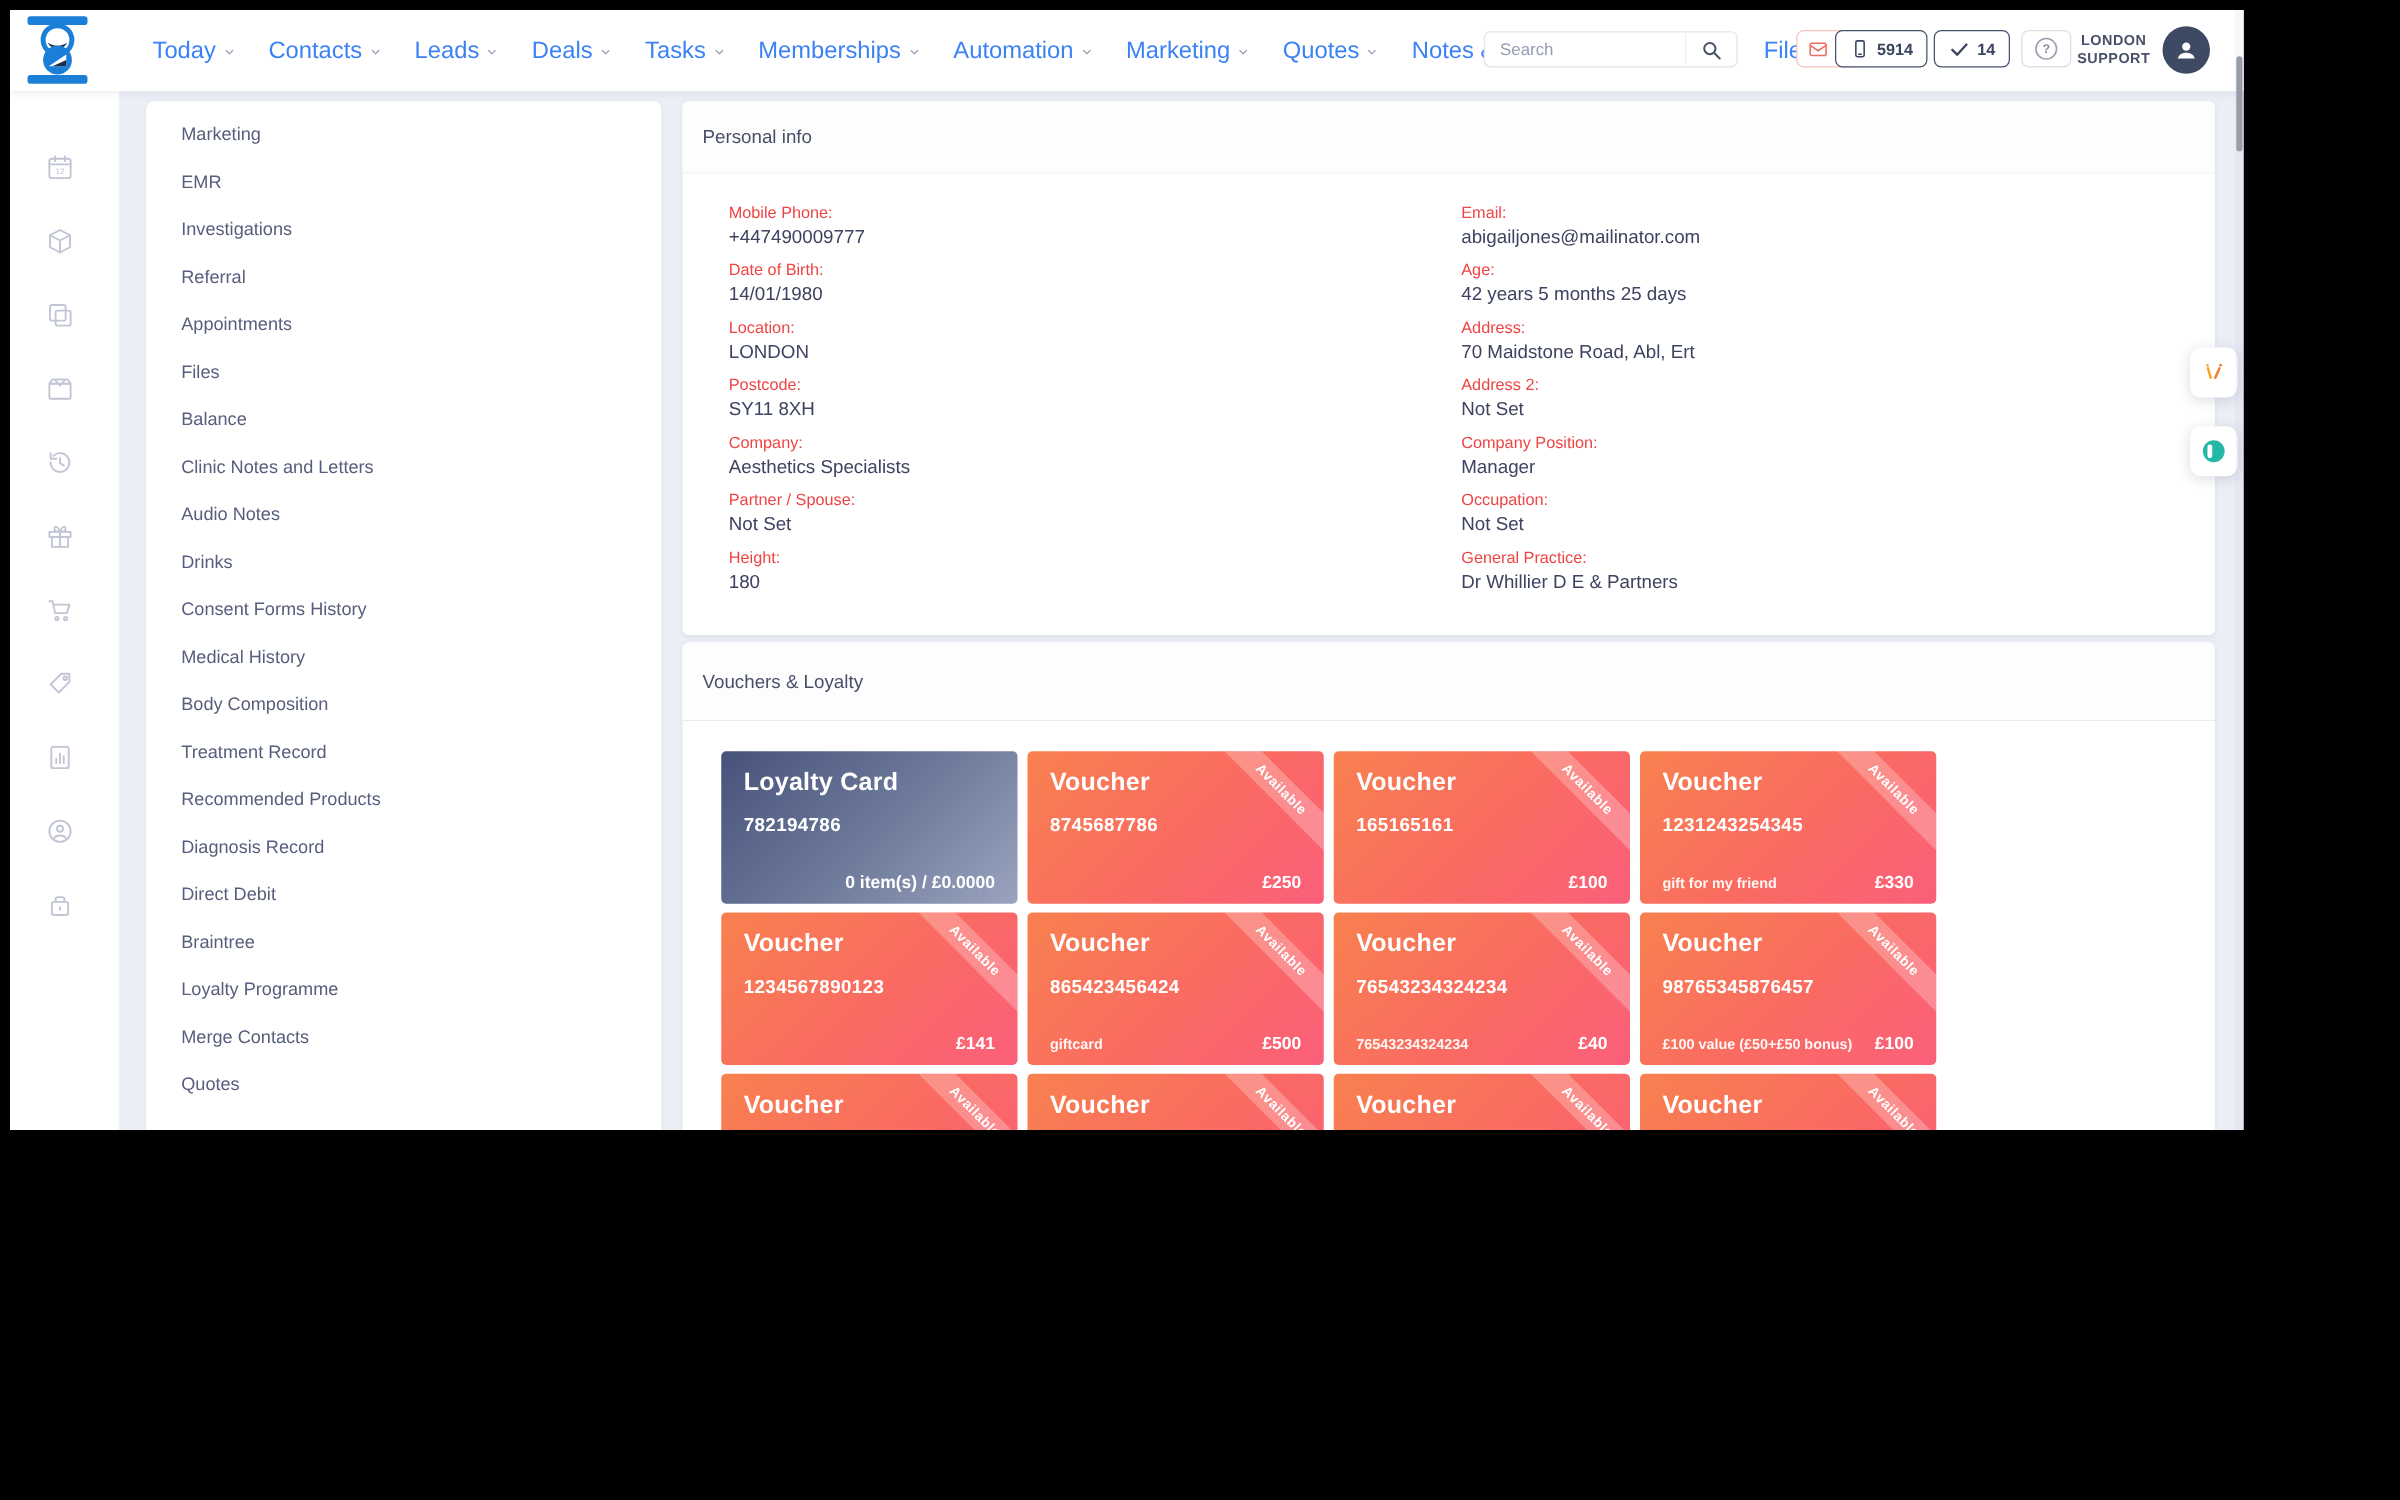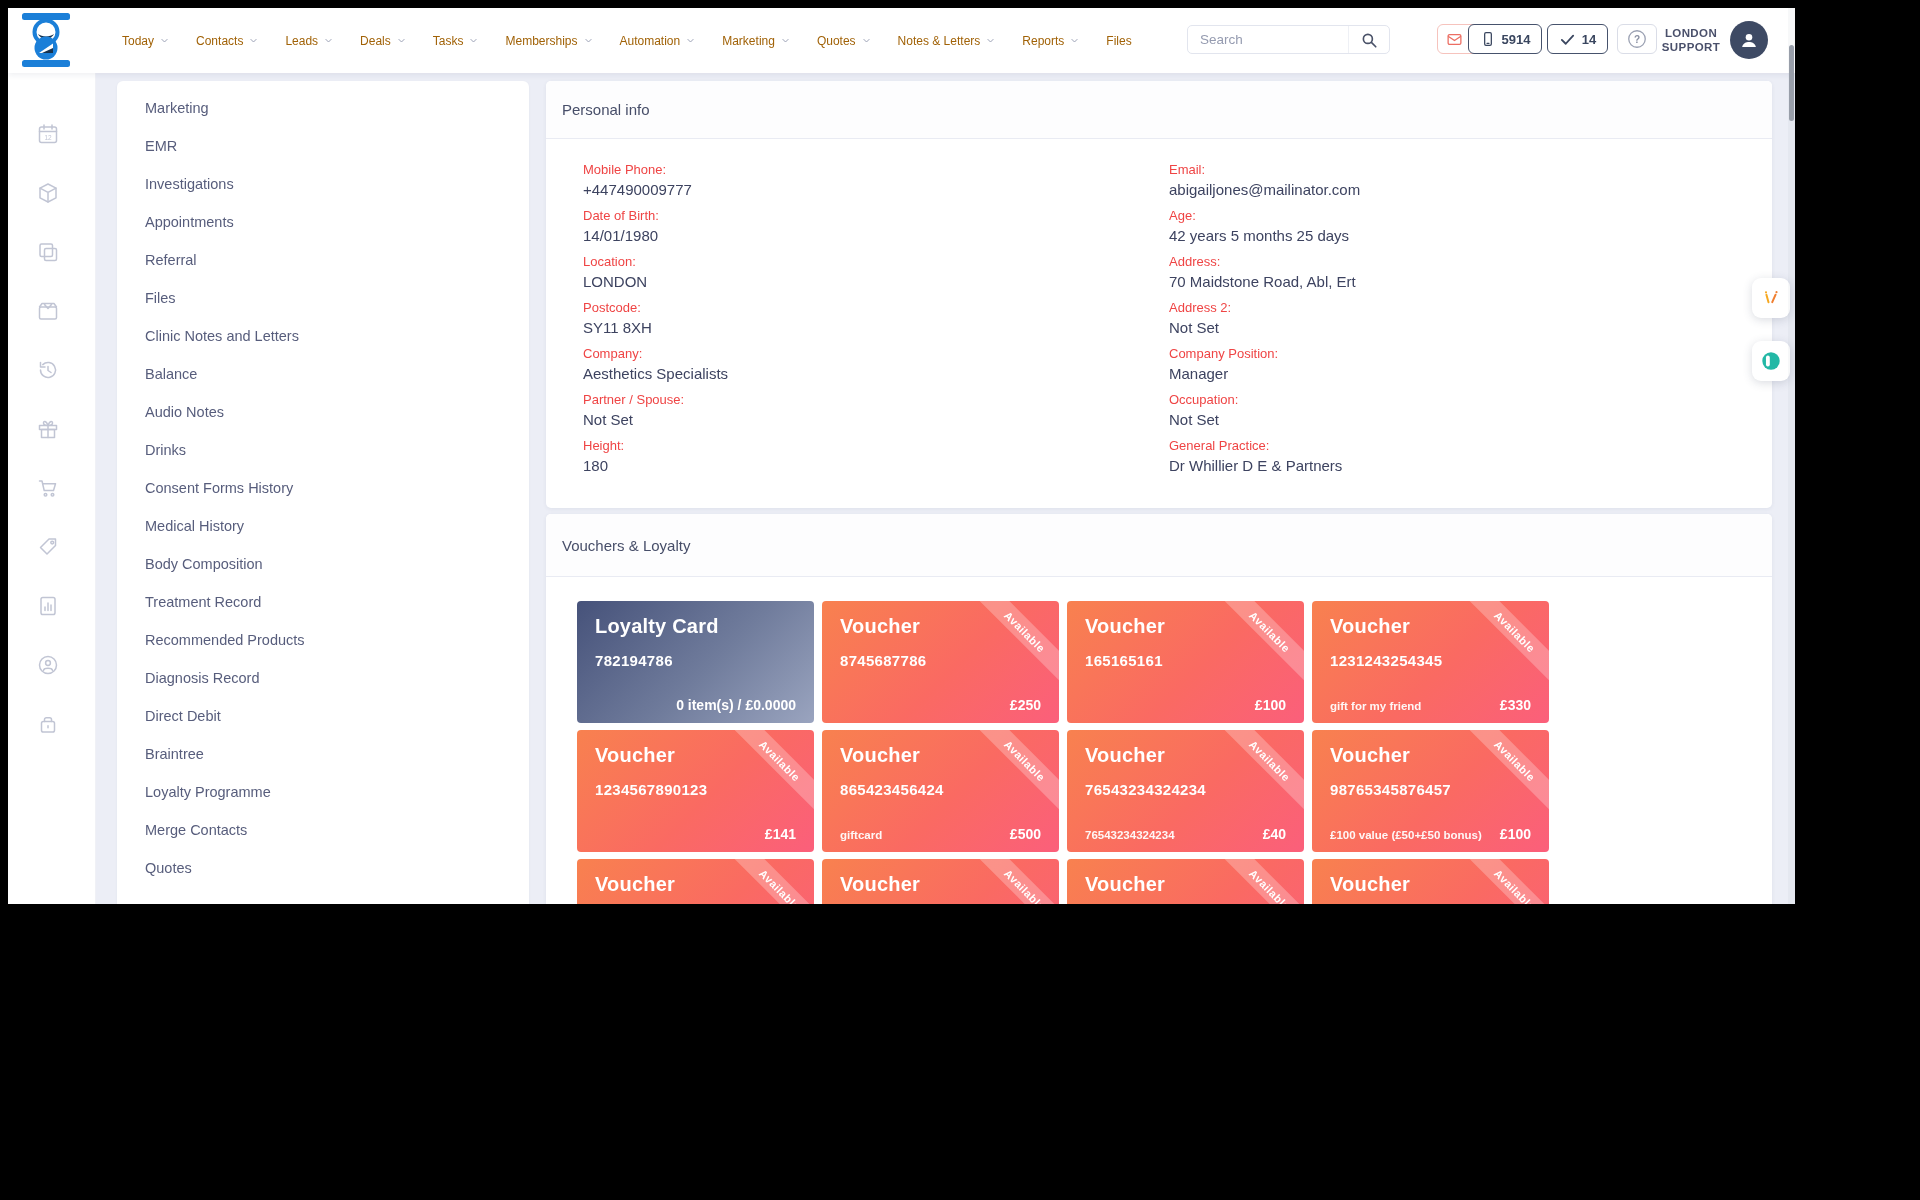--- a/index.html
+++ b/index.html
@@ -5,21 +5,21 @@
   html,body{margin:0;padding:0;background:#000;}
   #stage{position:relative;width:1920px;height:1200px;background:#000;overflow:hidden;
          font-family:"Liberation Sans",sans-serif;-webkit-font-smoothing:antialiased;}
   #app{position:absolute;left:8px;top:8px;width:1787px;height:896px;background:#eceef6;overflow:hidden;}
 
   
   .navbar{position:absolute;left:0;top:0;width:100%;height:65px;background:#fff;
           box-shadow:0 2px 6px rgba(40,50,90,.08);z-index:6;}
   .logo{position:absolute;left:13px;top:4px;width:50px;height:56px;}
   .menu{position:absolute;left:114px;top:0;height:65px;display:flex;align-items:center;gap:27px;}
-  .menu-item{display:flex;align-items:center;gap:6px;font-size:12px;color:#a16207;font-weight:500;white-space:nowrap;cursor:pointer;}
+  .menu-item{display:flex;align-items:center;gap:6px;font-size:19px;color:#3b82f6;font-weight:500;white-space:nowrap;cursor:pointer;}
   .caret{width:9px;height:9px;display:inline-block;}
   .search{position:absolute;left:1179px;top:17px;width:203px;height:29px;border:1px solid #e2e5ee;
           border-radius:5px;background:#fff;display:flex;align-items:center;box-sizing:border-box;}
   .search input{flex:1;min-width:0;border:0;outline:0;padding:0 12px;font-size:13.5px;color:#3d4360;
           font-family:"Liberation Sans",sans-serif;background:transparent;}
   .search input::placeholder{color:#959bb0;}
   .search-btn{width:40px;height:100%;border-left:1px solid #eef0f5;display:flex;align-items:center;justify-content:center;cursor:pointer;}
   .badge{position:absolute;top:16px;height:30px;border-radius:6px;display:flex;align-items:center;justify-content:center;
          gap:6px;font-weight:700;font-size:13px;background:#fff;box-sizing:border-box;cursor:pointer;}
   .badge-mail{left:1391px;width:55px;border:1.5px solid #f6c3bd;color:#701a75;margin-left:38px;}
@@ -269,33 +269,33 @@
         <div class="side-item">
           <span>Marketing</span>
         </div>
         <div class="side-item">
           <span>EMR</span>
         </div>
         <div class="side-item">
           <span>Investigations</span>
         </div>
         <div class="side-item">
+          <span>Referral</span>
+        </div>
+        <div class="side-item">
           <span>Appointments</span>
         </div>
         <div class="side-item">
-          <span>Referral</span>
-        </div>
-        <div class="side-item">
           <span>Files</span>
         </div>
         <div class="side-item">
+          <span>Balance</span>
+        </div>
+        <div class="side-item">
           <span>Clinic Notes and Letters</span>
-        </div>
-        <div class="side-item">
-          <span>Balance</span>
         </div>
         <div class="side-item">
           <span>Audio Notes</span>
         </div>
         <div class="side-item">
           <span>Drinks</span>
         </div>
         <div class="side-item">
           <span>Consent Forms History</span>
         </div>

